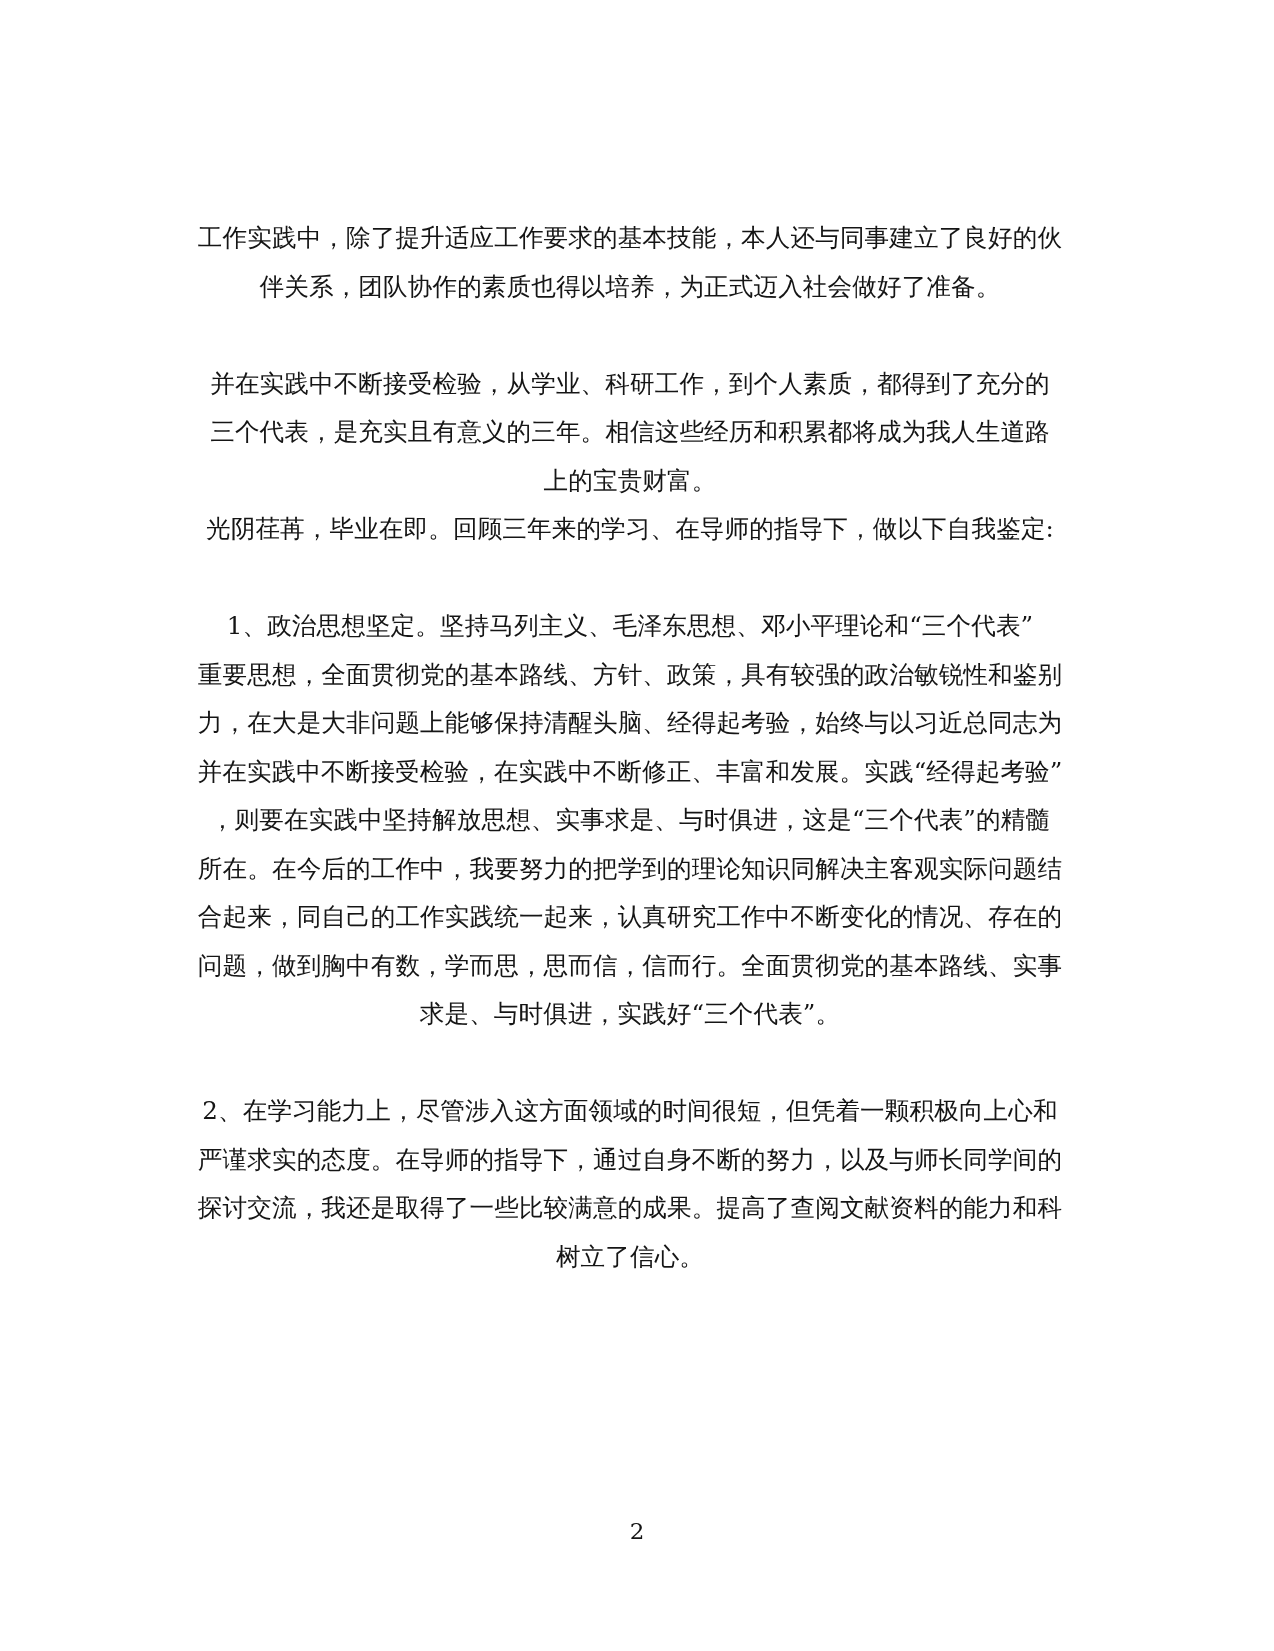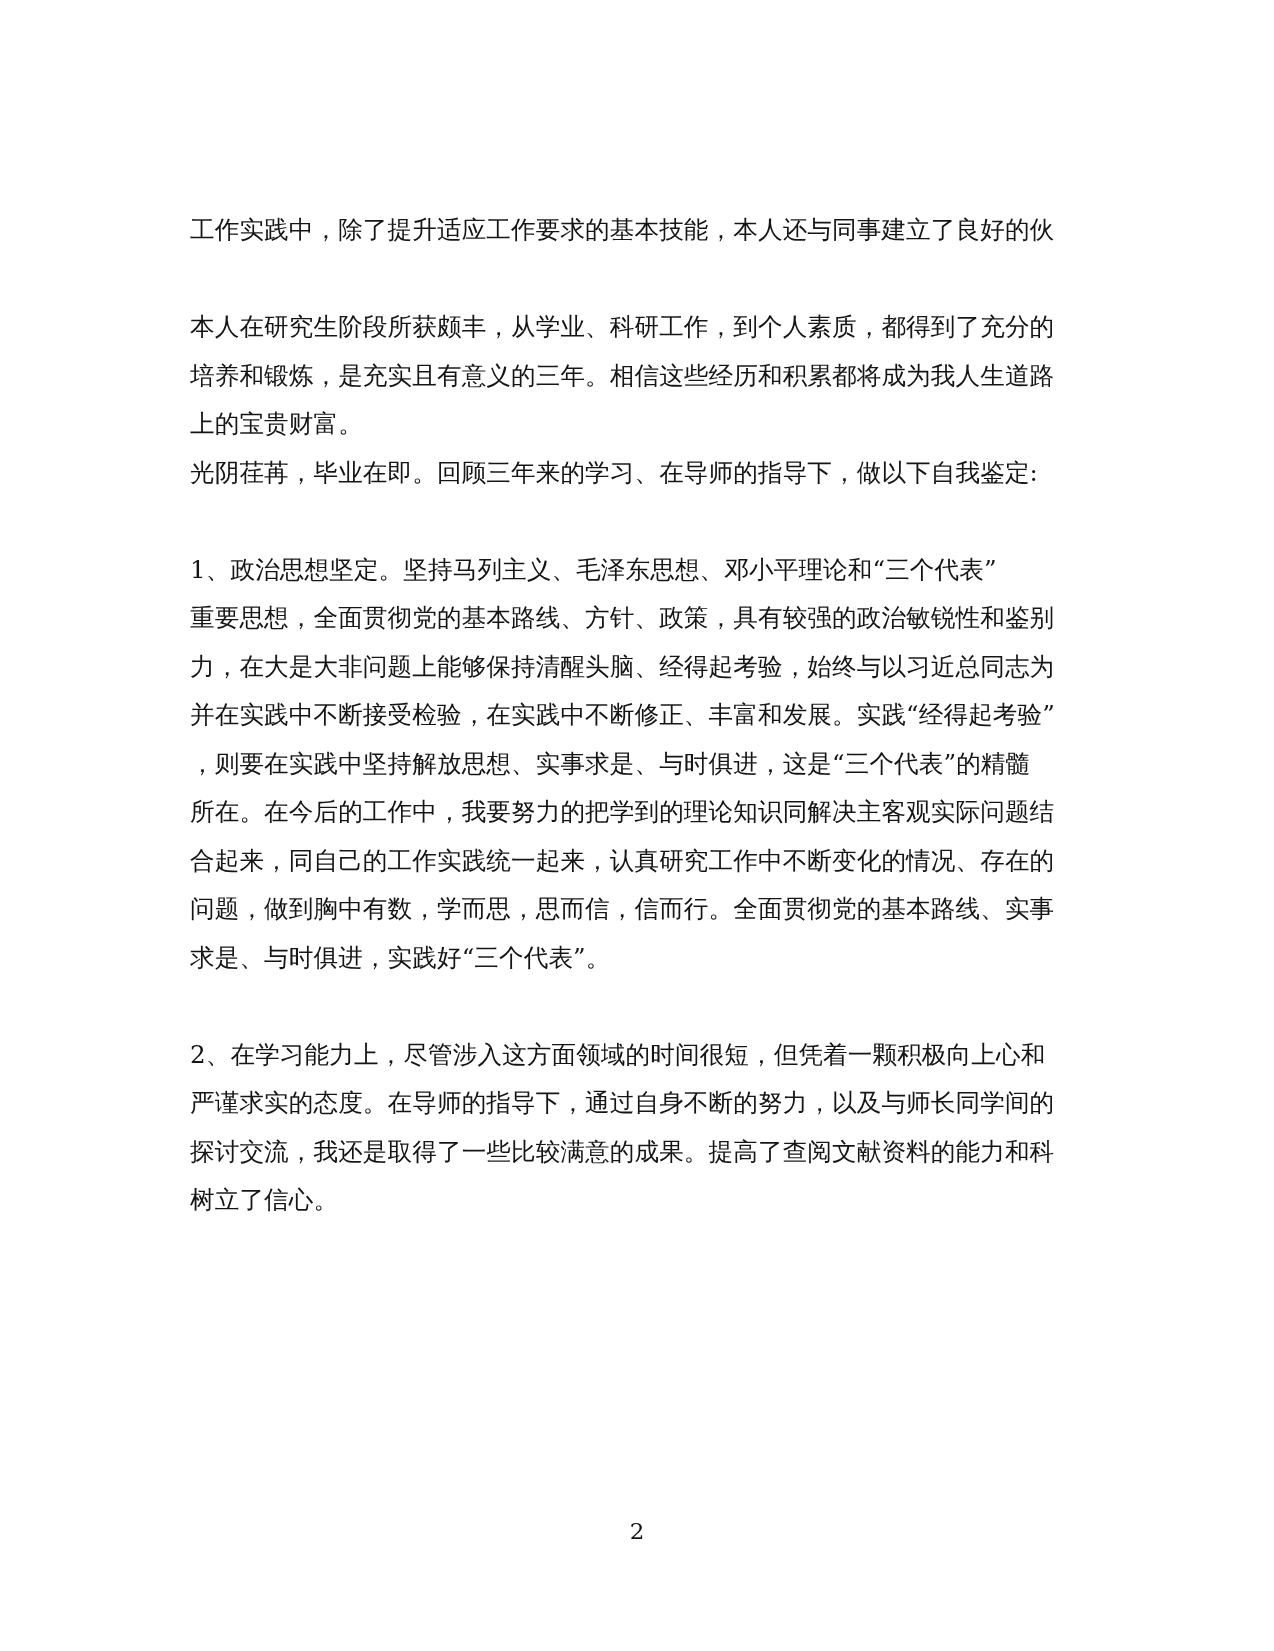--- a/index.html
+++ b/index.html
@@ -18,22 +18,23 @@
   .page {
     position: absolute;
     left: 0; top: 0;
     width: 1274px;
     height: 1651px;
     background: #ffffff;
   }
   .text-block {
     position: absolute;
     left: 190px;
-    top: 206px;
+    top: 214px;
     width: 880px;
+    text-align: center;
   }
   .line {
     font-size: 24.6px;
     line-height: 48.5px;
     height: 48.5px;
     white-space: pre;
     letter-spacing: 0.1px;
     color: #151515;
   }
   .line.blank {
@@ -49,23 +50,24 @@
     line-height: 30px;
     color: #151515;
   }
 </style>
 </head>
 <body>
 
 <div class="page">
   <div class="text-block">
       <div class="line">工作实践中，除了提升适应工作要求的基本技能，本人还与同事建立了良好的伙</div>
+      <div class="line">伴关系，团队协作的素质也得以培养，为正式迈入社会做好了准备。</div>
       <div class="line blank">&nbsp;</div>
-      <div class="line">本人在研究生阶段所获颇丰，从学业、科研工作，到个人素质，都得到了充分的</div>
-      <div class="line">培养和锻炼，是充实且有意义的三年。相信这些经历和积累都将成为我人生道路</div>
+      <div class="line">并在实践中不断接受检验，从学业、科研工作，到个人素质，都得到了充分的</div>
+      <div class="line">三个代表，是充实且有意义的三年。相信这些经历和积累都将成为我人生道路</div>
       <div class="line">上的宝贵财富。</div>
       <div class="line">光阴荏苒，毕业在即。回顾三年来的学习、在导师的指导下，做以下自我鉴定:</div>
       <div class="line blank">&nbsp;</div>
       <div class="line">1、政治思想坚定。坚持马列主义、毛泽东思想、邓小平理论和“三个代表”</div>
       <div class="line">重要思想，全面贯彻党的基本路线、方针、政策，具有较强的政治敏锐性和鉴别</div>
       <div class="line">力，在大是大非问题上能够保持清醒头脑、经得起考验，始终与以习近总同志为</div>
       <div class="line">并在实践中不断接受检验，在实践中不断修正、丰富和发展。实践“经得起考验”</div>
       <div class="line">，则要在实践中坚持解放思想、实事求是、与时俱进，这是“三个代表”的精髓</div>
       <div class="line">所在。在今后的工作中，我要努力的把学到的理论知识同解决主客观实际问题结</div>
       <div class="line">合起来，同自己的工作实践统一起来，认真研究工作中不断变化的情况、存在的</div>

